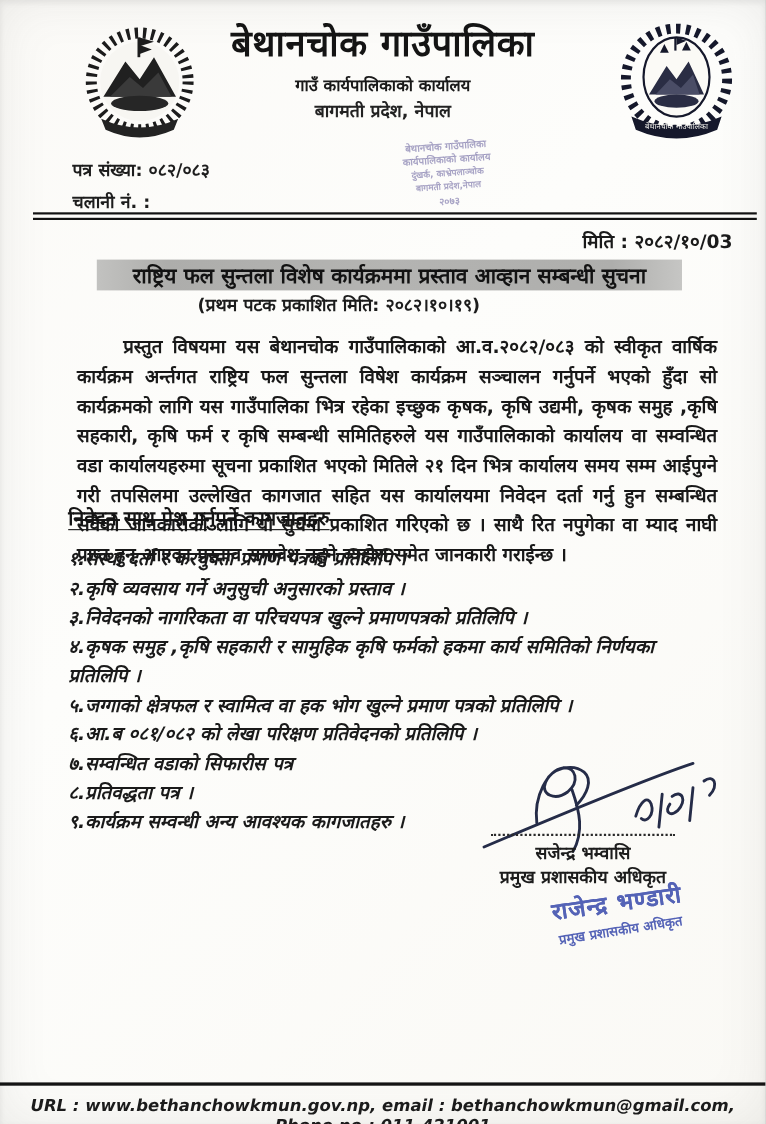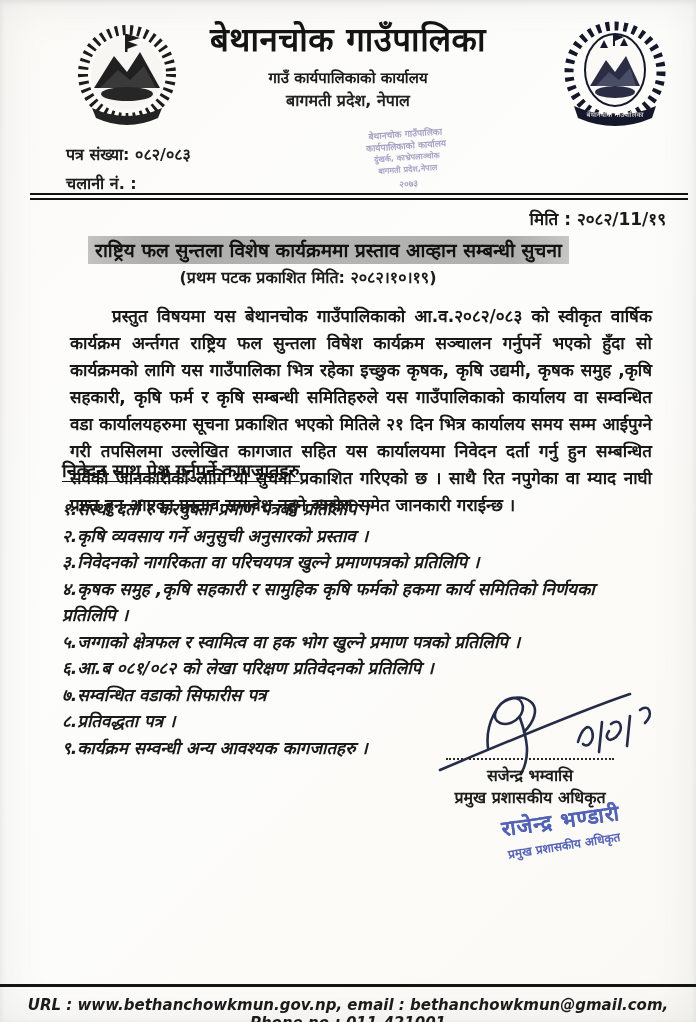--- a/index.html
+++ b/index.html
@@ -29,21 +29,21 @@
   }
   .seal div{font-size:9px;}
   .seal .seal-small{font-size:8px;}
   .seal .seal-year{font-size:9px;margin-top:2px;}
   
   .ref{left:66px;top:140px;font-size:16px;font-weight:700;line-height:29px;color:#1d1d1d;}
   .rule-double{left:30px;right:8px;top:193px;height:3px;border-top:2px solid #121212;border-bottom:2px solid #121212;}
   .date-line{right:30px;top:207px;font-size:17px;font-weight:700;color:#1a1a1a;}
   
   .title-bar{
-    left:88px;top:236px;width:481px;height:28px;
+    left:88px;top:236px;width:532px;height:28px;
     background:linear-gradient(90deg,#c2c2c0 0%,#adadab 12%,#b4b4b2 50%,#aeaeac 88%,#c6c6c4 100%);
     display:flex;align-items:center;justify-content:center;
   }
   .title-bar span{font-size:19px;font-weight:700;color:#121212;white-space:nowrap;}
   .subtitle{left:0;width:616px;top:266px;text-align:center;font-size:16px;font-weight:700;color:#1c1c1c;}
   
   .body-par{
     left:58px;width:582px;top:291px;
     font-size:17px;font-weight:600;line-height:27px;color:#181818;
     text-align:justify;text-indent:42px;margin:12px;
@@ -124,21 +124,21 @@
     </div>
     <div>
       <span>चलानी नं. :</span>
     </div>
   </div>
 
   <div class="abs rule-double"></div>
 
   <div class="abs date-line">
     <span>मिति :</span>
-    <span>२०८२/11/१९</span>
+    <span>२०८२/१०/03</span>
   </div>
 
   <div class="abs title-bar">
     <span>राष्ट्रिय फल सुन्तला विशेष कार्यक्रममा प्रस्ताव आव्हान सम्बन्धी सुचना</span>
   </div>
   <div class="abs subtitle">(प्रथम पटक प्रकाशित मिति: २०८२।१०।१९)</div>
 
   <p class="abs body-par">प्रस्तुत विषयमा यस बेथानचोक गाउँपालिकाको आ.व.२०८२/०८३ को स्वीकृत वार्षिक कार्यक्रम अर्न्तगत राष्ट्रिय फल सुन्तला विषेश कार्यक्रम सञ्चालन गर्नुपर्ने भएको हुँदा सो कार्यक्रमको लागि यस गाउँपालिका भित्र रहेका इच्छुक कृषक, कृषि उद्यमी, कृषक समुह ,कृषि सहकारी, कृषि फर्म र कृषि सम्बन्धी समितिहरुले यस गाउँपालिकाको कार्यालय वा सम्वन्धित वडा कार्यालयहरुमा सूचना प्रकाशित भएको मितिले २१ दिन भित्र कार्यालय समय सम्म आईपुग्ने गरी तपसिलमा उल्लेखित कागजात सहित यस कार्यालयमा निवेदन दर्ता गर्नु हुन सम्बन्धित सवैको जानकारीको लागि यो सुचना प्रकाशित गरिएको छ । साथै रित नपुगेका वा म्याद नाघी प्राप्त हुन आएका प्रस्ताव समावेश नहुने व्यहोरा समेत जानकारी गराईन्छ ।</p>
 
   <div class="abs docs">

